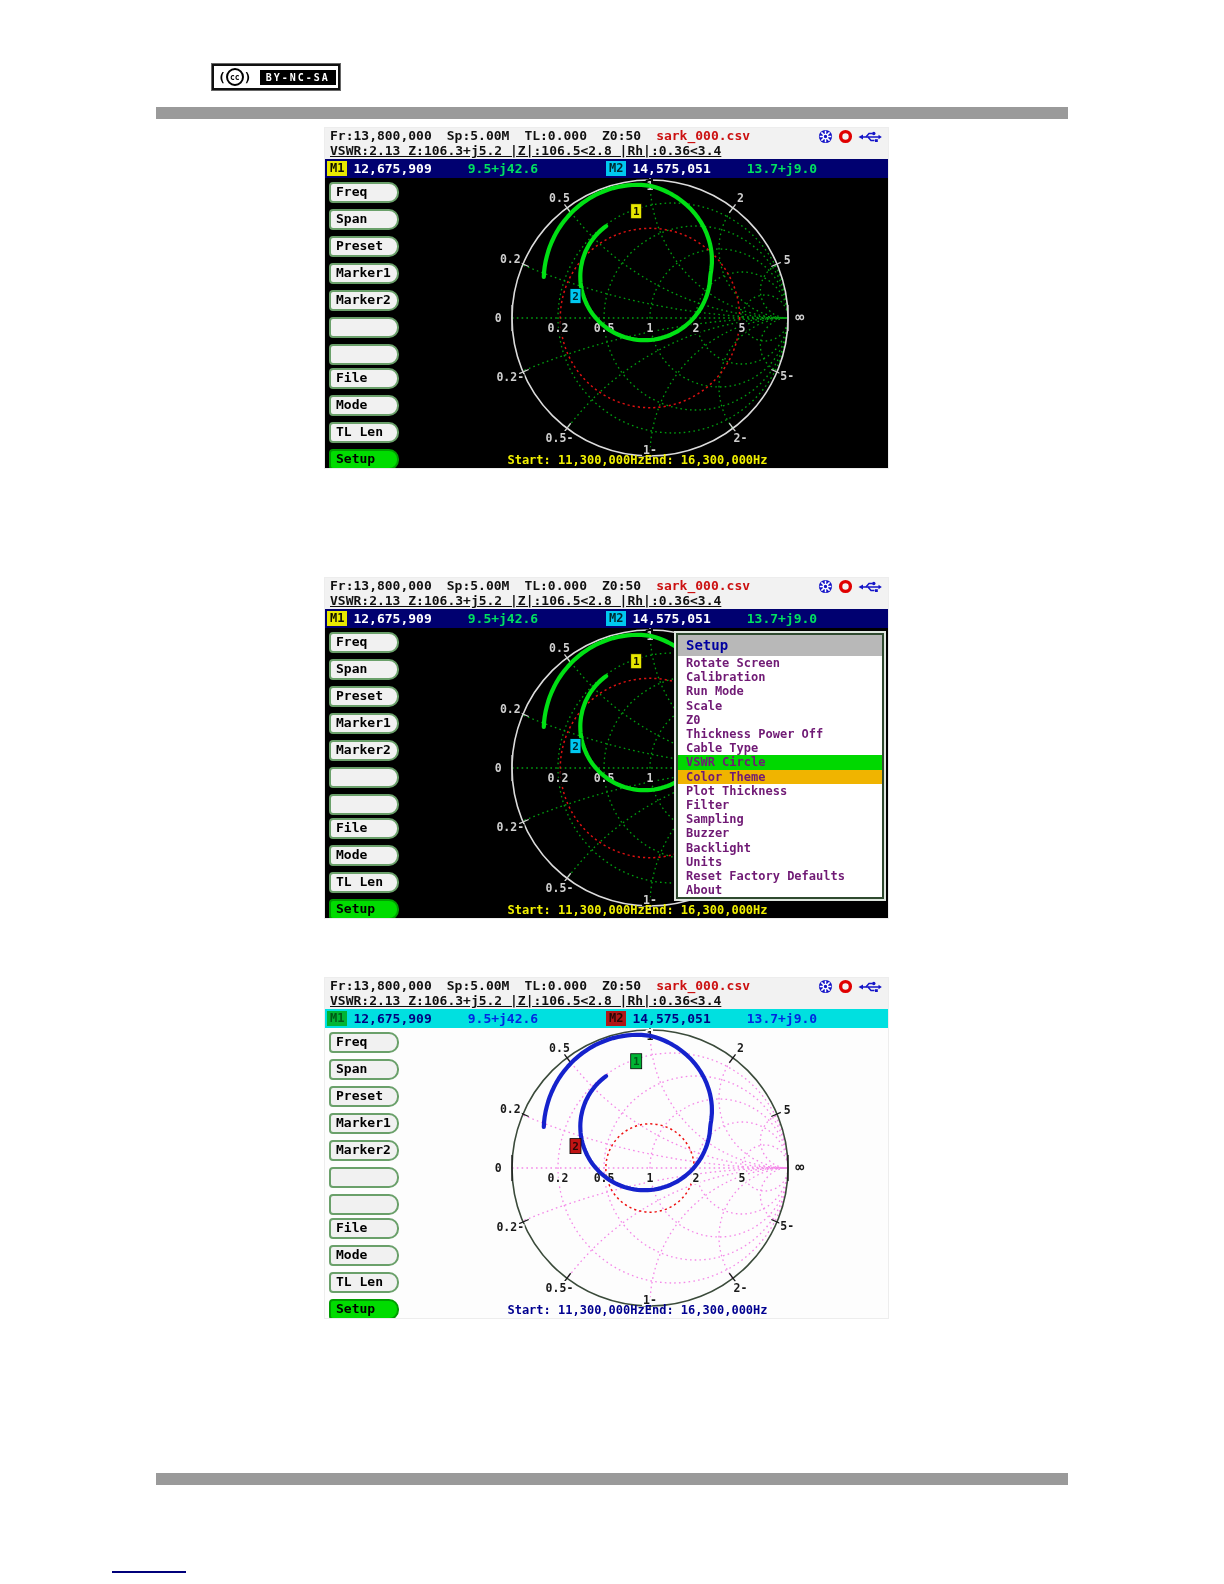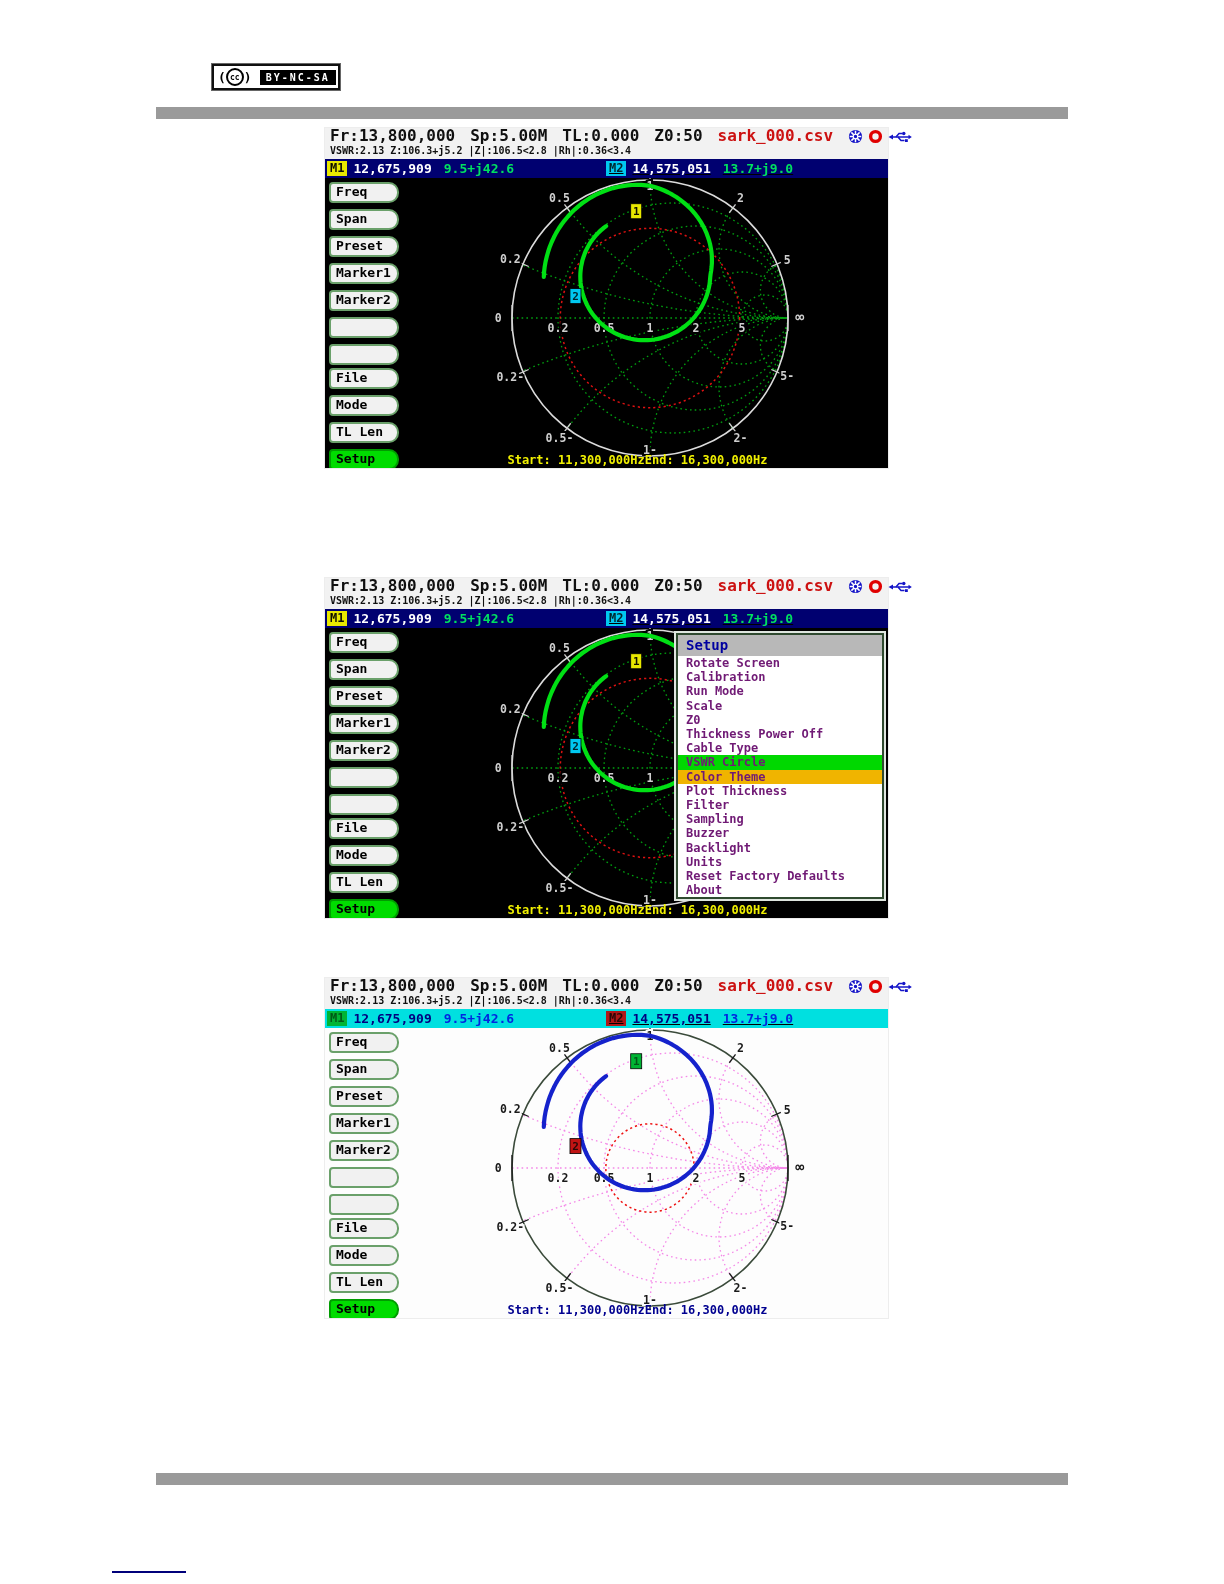--- a/index.html
+++ b/index.html
@@ -15,32 +15,32 @@
   .cc-circle{width:14px;height:14px;border:2px solid #000;border-radius:50%;display:flex;align-items:center;
              justify-content:center;font:bold 8px "DejaVu Sans Mono",monospace;color:#000;}
   .cc-paren{font:bold 13px "DejaVu Sans Mono",monospace;color:#000;}
   .cc-label{background:#000;color:#fff;font:bold 10px "DejaVu Sans Mono",monospace;letter-spacing:2px;
             padding:2px 6px 2px 6px;margin-left:8px;}
 
   
   .screen{position:absolute;left:325px;width:563px;height:340px;
           font-family:"DejaVu Sans Mono",monospace;font-weight:bold;outline:1px solid rgba(0,0,0,0.07);}
   .hdr1{position:absolute;top:0;left:0;right:0;height:16px;background:#f2f2f2;color:#101010;
-        font-size:16px;line-height:16px;display:flex;padding-left:5px;box-sizing:border-box;}
+        font-size:13px;line-height:16px;display:flex;padding-left:5px;box-sizing:border-box;}
   .hdr1 .h-item{margin-right:15px;white-space:nowrap;}
   .file-name{color:#cc1111;}
   .hdr-icons{margin-left:auto;display:flex;gap:5px;align-items:center;padding-right:6px;}
   .hdr2{position:absolute;top:16px;left:0;right:0;height:15px;background:#f2f2f2;color:#101010;
-        font-size:10px;line-height:13px;padding-left:5px;white-space:nowrap;box-sizing:border-box;}
+        font-size:13px;line-height:13px;padding-left:5px;white-space:nowrap;box-sizing:border-box;text-decoration:underline;}
   .mbar{position:absolute;top:31px;left:0;right:0;height:19px;font-size:13px;}
   .mgroup{position:absolute;top:0;height:19px;display:flex;align-items:center;}
-  .mg1{left:2px;} .mg2{left:281px;text-decoration:underline;}
+  .mg1{left:2px;} .mg2{left:281px;}
   .badge{display:inline-block;padding:0 3px;font-size:12px;line-height:15px;margin-right:6px;}
   .mfreq{margin-right:12px;white-space:nowrap;}
-  .mimp{white-space:nowrap;}
+  .mimp{white-space:nowrap;margin-left:24px;}
   .dark .mbar{background:#000070;}
   .dark .mfreq{color:#ffffff;} .dark .mimp{color:#00e060;}
   .dark .badge1{background:#e8e800;color:#101000;}
   .dark .badge2{background:#00c8f0;color:#00262e;}
   .light .mbar{background:#00e0e0;}
   .light .mfreq{color:#000080;} .light .mimp{color:#0028e0;}
   .light .badge1{background:#00b434;color:#005818;}
   .light .badge2{background:#b01818;color:#2a0808;}
 
   .body{position:absolute;top:50px;left:0;right:0;bottom:0;overflow:hidden;}

